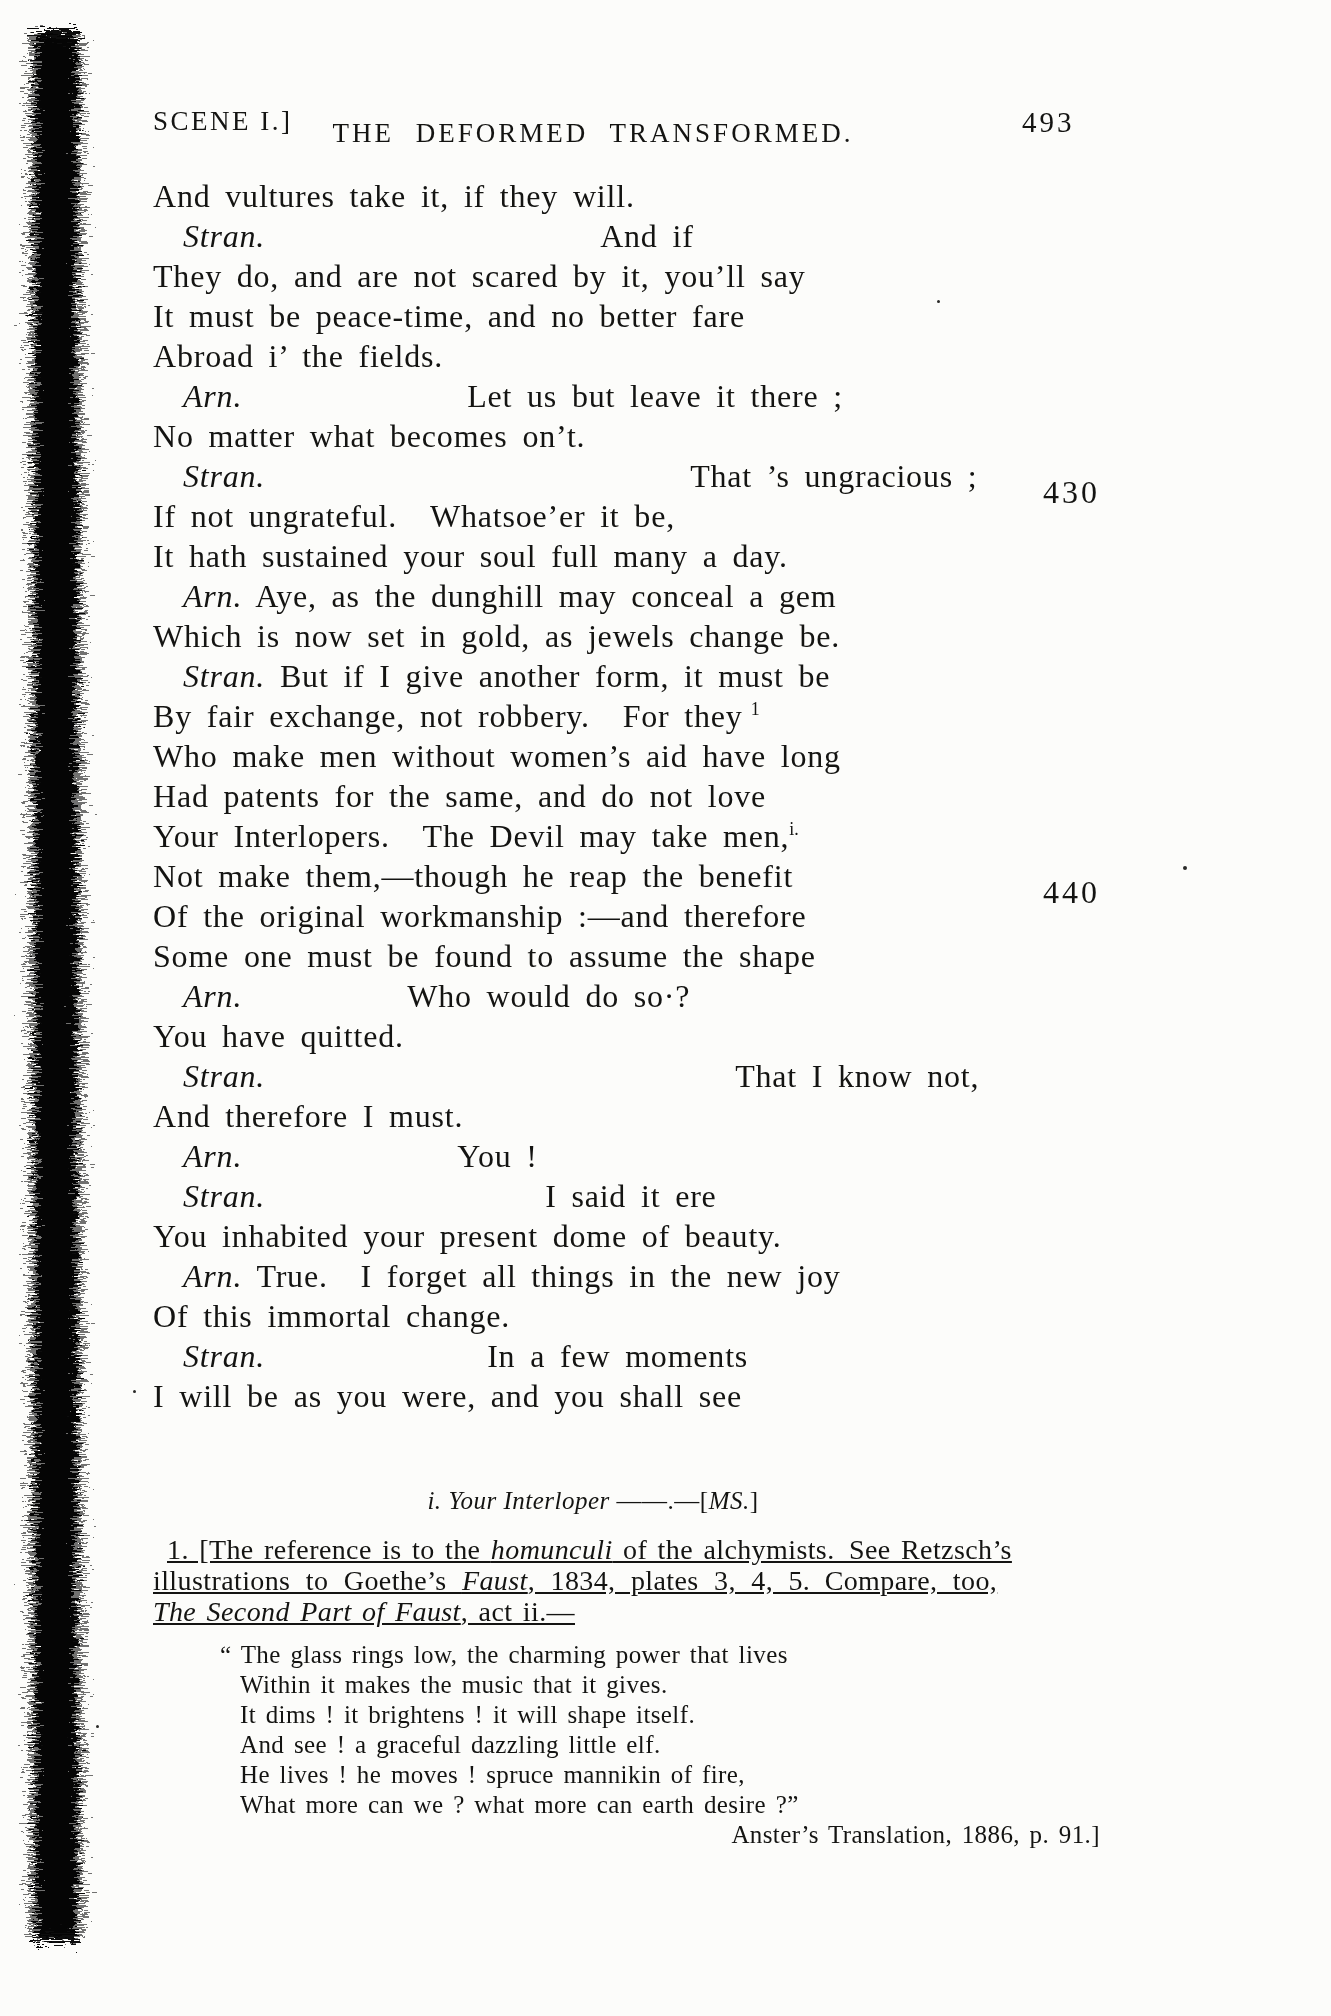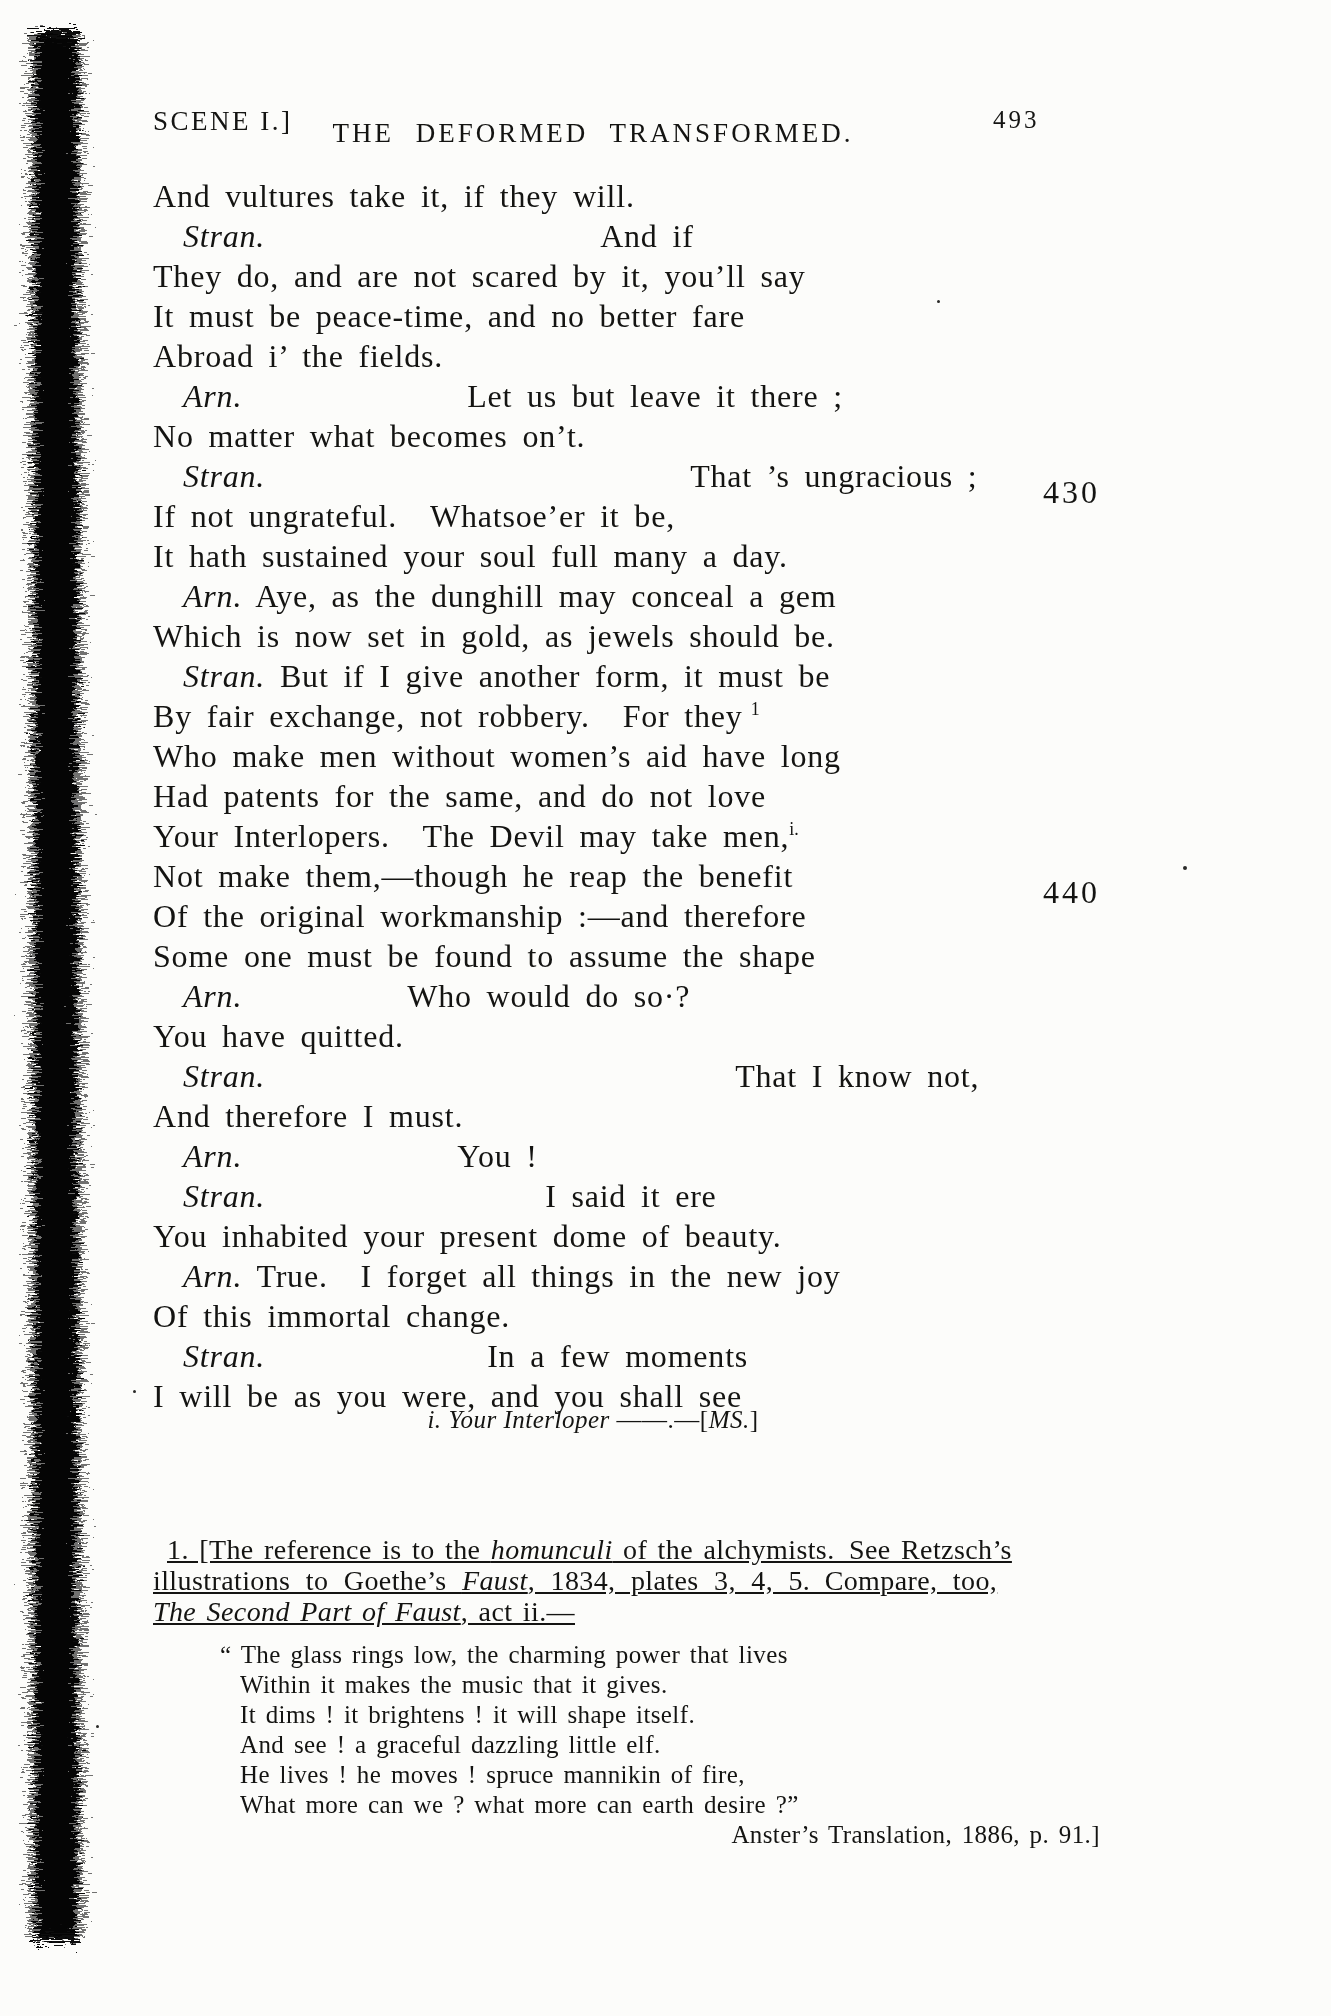--- a/index.html
+++ b/index.html
@@ -3,29 +3,29 @@
 <meta charset="utf-8">
 <style>
   html,body{margin:0;padding:0;background:#e8e8e6;}
   .page{position:relative;width:1331px;height:2016px;background:#fcfcfa;overflow:hidden;
         font-family:"Liberation Serif", serif;color:#141412;padding-left:24px;}
   .band{position:absolute;left:0;top:0;pointer-events:none;}
   .header{position:absolute;left:153px;top:106px;width:880px;height:44px;}
   .scene{position:absolute;left:0;top:0;font-size:27px;letter-spacing:2.5px;}
   .title{position:absolute;left:0;top:12px;width:100%;text-align:center;font-size:27px;
          letter-spacing:3px;word-spacing:12px;}
-  .pageno{position:absolute;left:840px;top:0;font-size:25px;letter-spacing:3px;}
+  .pageno{position:absolute;left:869px;top:0;font-size:29px;letter-spacing:3px;}
   .body-text{position:absolute;left:153px;top:176px;width:960px;font-size:32px;line-height:40px;
              letter-spacing:0.8px;word-spacing:6px;white-space:nowrap;}
   .body-line{position:relative;height:40px;}
   .body-line.indent{padding-left:30px;}
   .it{font-style:italic;}
   .body-text sup,.footnote sup{font-size:0.56em;vertical-align:super;line-height:0;letter-spacing:0;}
   .lineno{position:absolute;left:890px;top:16px;letter-spacing:3px;}
-  .apparatus{position:absolute;left:153px;top:1406px;width:880px;text-align:center;
+  .apparatus{position:absolute;left:153px;top:1487px;width:880px;text-align:center;
              font-size:25px;letter-spacing:0.5px;}
   .footnote{position:absolute;left:153px;top:1534px;width:975px;font-size:28px;
             line-height:31px;letter-spacing:0.4px;word-spacing:3px;white-space:nowrap;text-decoration:underline;}
   .fn-line.fn-indent{text-indent:14px;}
   .fn-line.wide{word-spacing:8px;}
   .quote{position:absolute;left:240px;top:1640px;font-size:25px;line-height:30px;
          letter-spacing:0.4px;word-spacing:3px;white-space:nowrap;}
   .q-line.first{margin-left:-20px;}
   .q-attrib{width:860px;text-align:right;}
   .speck{position:absolute;background:#2a2a28;border-radius:50%;}
@@ -61,21 +61,21 @@
       <div class="body-line indent"><span class="it">Stran.</span><span style="margin-left: 335px;">And if</span></div>
       <div class="body-line"><span>They do, and are not scared by it, you’ll say</span></div>
       <div class="body-line"><span>It must be peace-time, and no better fare</span></div>
       <div class="body-line"><span>Abroad i’ the fields.</span></div>
       <div class="body-line indent"><span class="it">Arn.</span><span style="margin-left: 225px; margin-top: 41px;">Let us but leave it there ;</span></div>
       <div class="body-line"><span>No matter what becomes on’t.</span></div>
       <div class="body-line indent"><span class="it">Stran.</span><span style="margin-left: 425px;">That ’s ungracious ;</span><span class="lineno">430</span></div>
       <div class="body-line"><span>If not ungrateful. Whatsoe’er it be,</span></div>
       <div class="body-line"><span>It hath sustained your soul full many a day.</span></div>
       <div class="body-line indent"><span class="it">Arn.</span><span> Aye, as the dunghill may conceal a gem</span></div>
-      <div class="body-line"><span>Which is now set in gold, as jewels should be.</span></div>
+      <div class="body-line"><span>Which is now set in gold, as jewels change be.</span></div>
       <div class="body-line indent"><span class="it">Stran.</span><span> But if I give another form, it must be</span></div>
       <div class="body-line"><span>By fair exchange, not robbery. For they</span><sup style="margin-left: 8px;">1</sup></div>
       <div class="body-line"><span>Who make men without women’s aid have long</span></div>
       <div class="body-line"><span>Had patents for the same, and do not love</span></div>
       <div class="body-line"><span>Your Interlopers. The Devil may take men,</span><sup>i.</sup></div>
       <div class="body-line"><span>Not make them,—though he reap the benefit</span><span class="lineno">440</span></div>
       <div class="body-line"><span>Of the original workmanship :—and therefore</span></div>
       <div class="body-line"><span>Some one must be found to assume the shape</span></div>
       <div class="body-line indent"><span class="it">Arn.</span><span style="margin-left: 165px;">Who would do so·?</span></div>
       <div class="body-line"><span>You have quitted.</span></div>

